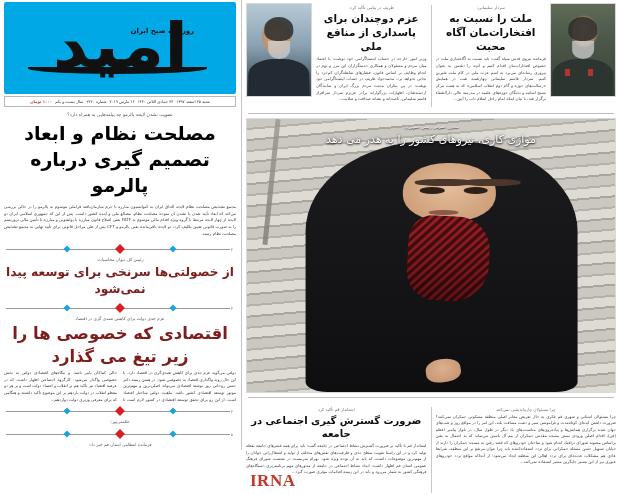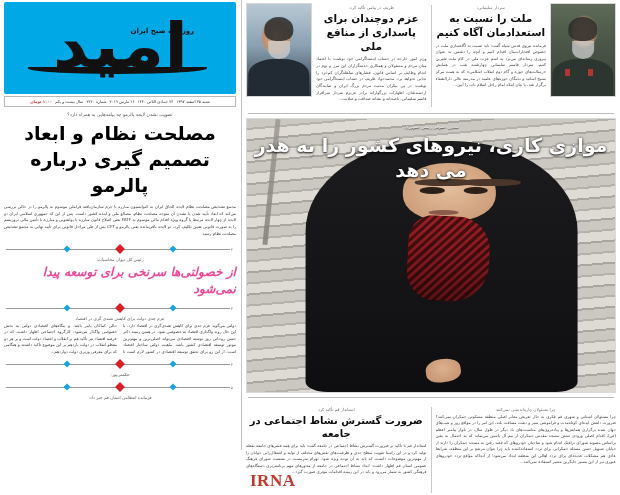--- a/index.html
+++ b/index.html
@@ -290,22 +290,22 @@
     z-index: 3;
   }
   .hero-kicker {
     font-size: 4.4px;
     color: #efefef;
     line-height: 1.3;
     margin-bottom: 3px;
     text-shadow: 0 1px 1px rgba(0,0,0,.75);
   }
   .hero-title {
-    font-size: 19px;
-    font-weight: bold;
+    font-size: 11px;
+    font-weight: normal;
     color: #ffffff;
     line-height: 1.34;
     letter-spacing: -.3px;
     text-shadow: 0 1px 2px rgba(0,0,0,.8), 0 0 3px rgba(0,0,0,.6);
   }
 
   
   .bottom-briefs {
     display: flex;
     flex-direction: row;
@@ -485,25 +485,25 @@
 
   .sec-kicker {
     font-size: 4.3px;
     color: #5d5d5d;
     text-align: center;
     margin: 1px 0 2px 0;
   }
   .sec-title {
     font-size: 12.2px;
     font-weight: bold;
+    text-align: center;
     line-height: 1.4;
-    color: #ec4899;
+    color: #7f1d1d;
     letter-spacing: -.3px;
     margin-bottom: 2px;
-    font-style: italic;
   }
   .sec-title.big {
     font-size: 16.5px;
     line-height: 1.38;
   }
   .two-col {
     column-count: 2;
     column-gap: 6px;
     font-size: 4.05px;
     line-height: 1.62;
@@ -528,21 +528,21 @@
       <div class="brief">
         <div class="brief-photo soleimani">
           <div class="ph-hair"></div>
           <div class="ph-beard"></div>
           <div class="ph-body"></div>
           <div class="ph-medal m1"></div>
           <div class="ph-medal m2"></div>
         </div>
         <div class="brief-text">
           <div class="kicker">سردار سلیمانی:</div>
-          <div class="brief-title">ملت را نسبت به استعداد‌مان آگاه کنیم</div>
+          <div class="brief-title">ملت را نسبت به افتخارات‌مان آگاه محبت</div>
           <div class="brief-body">فرمانده نیروی قدس سپاه گفت: باید نسبت به آگاه‌سازی ملت در خصوص افتخارات‌مان اقدام کنیم و آنچه را دشمن به عنوان پیروزی رسانه‌ای می‌برد به اسم عزت ملی در کام ملت شیرین کنیم. سردار قاسم سلیمانی چهارشنبه شب در همایش «رسالت‌های حوزه و گام دوم انقلاب اسلامی» که به همت مرکز بسیج اساتید و نخبگان حوزه‌های علمیه در مدرسه عالی دارالشفاء برگزار شد، با بیان اینکه امام راحل اسلام ناب را آیین...</div>
         </div>
       </div>
 
       <div class="brief-sep"></div>
 
       <div class="brief">
         <div class="brief-text">
           <div class="kicker">ظریف در پیامی تأکید کرد:</div>
           <div class="brief-title">عزم دوچندان برای پاسداری از منافع ملی</div>
@@ -584,21 +584,21 @@
     <div class="hrule"></div>
 
     <div class="bottom-briefs">
       <div class="bbrief">
         <div class="kicker">چرا مسئولان چاره‌اندیشی نمی‌کنند</div>
         <div class="bbrief-body">چرا مسئولان استانی و شهری قم فکری به حال تعریض معابر اصلی منطقه مسکونی جمکران نمی‌کنند؟ ضرورت داشتن ایده‌ای کوتاه‌مدت و فراموشی سیر و دشت مسافت بلند، این امر را در مواقع روز و شب‌های جهان شده برگزاری همایش‌ها و پیاده‌روی‌های مناسبت‌های یاد دیگر در طول سال، در بلوار پیامبر اعظم (ص)، اقدام اصلی ورودی بستن مسجد مقدس جمکران از بیم آل یاسین می‌نماید که به احتمال به یقین براساس مصوبه شورای ترافیک انجام شود و ساحبان خودروهای که قصد رفتن به مسجد جمکران را دارند از خیابان تسهیل حسن مسئله جمکرانی برای تردد استفاده‌کننده باید چرا بتوان مرتفع بر این منطقه، شرایط عادی هم مشکلات عدیده‌ای برای تردد اهالی این منطقه ایجاد می‌شود؛ از آنجاکه مواقع تردد خودروهای عبوری نیز از این مسیر جایگزین مسیر استفاده نمی‌کنند...</div>
       </div>
       <div class="brief-sep"></div>
       <div class="bbrief">
         <div class="kicker">استاندار قم تأکید کرد</div>
-        <div class="bbrief-title">ضرورت گسترش نشاط اجتماعی در جامعه</div>
+        <div class="bbrief-title">ضرورت گسترش گیری اجتماعی در جامعه</div>
         <div class="bbrief-body">استاندار قم با تأکید بر ضرورت گسترش نشاط اجتماعی در جامعه گفت: باید برای همه قشرهای جامعه نقطه تولید کرد و در این راستا تقویت سطح جدی و ظرفیت‌های نقش‌های مختلف از تولید و اشتغال‌زایی جوانان را از مهم‌ترین موضوعات دانست که باید به آن توجه ویژه شود. بهرام سرمست در نشست شورای فرهنگ عمومی استان قم اظهار داشت: ایجاد نشاط اجتماعی در جامعه از محورهای مهم برنامه‌ریزی دستگاه‌های فرهنگی کشور به شمار می‌رود و باید در این زمینه اقدامات مؤثری صورت گیرد...</div>
       </div>
     </div>
 
     <div class="watermark">IRNA</div>
   </div>
 
   <div class="right-block">
 
     <div class="masthead">
@@ -638,20 +638,21 @@
     <div class="divider">
       <div class="line"></div>
       <div class="dia blue b1"></div>
       <div class="dia red"></div>
       <div class="dia blue b2"></div>
       <div class="cap">۳</div>
     </div>
 
     <div>
       <div class="sec-kicker">عزم جدی دولت برای کاهش تصدی گری در اقتصاد</div>
+      <div class="sec-title big">اقتصادی که خصوصی ها را زیر تیغ می گذارد</div>
       <div class="two-col">
         <span>دولتی می‌گوید عزم جدی برای کاهش تصدی‌گری در اقتصاد دارد. با این حال روند واگذاری اقتصاد به خصوصی شود. در همین زمینه دکتر حسن روحانی روز نوشته اقتصادی می‌تواند اصلی‌ترین و مهم‌ترین موتور توسعه اقتصادی کشور باشد. ماهیت دولتی ساختار اقتصاد است. از این رو برای تحقق توسعه اقتصادی در کشور لازم است تا حالی کماکان پایبر باشد.</span>
         <span>و بنگاه‌های اقتصادی دولتی به بخش خصوصی واگذار می‌شود. کارگروه اجتماعی اظهار داشت که در عرصه اقتصاد نیز تأکید هم بر انقلاب و اعتماد دولت است و بر هر دو معطو انقلاب در دولت یازدهم بر این موضوع تأکید داشتند و هنگامی که برای معرفی وزیری دولت دوازدهم...</span>
       </div>
     </div>
 
     <div class="divider">
       <div class="line"></div>
       <div class="dia blue b1"></div>
       <div class="dia red"></div>

